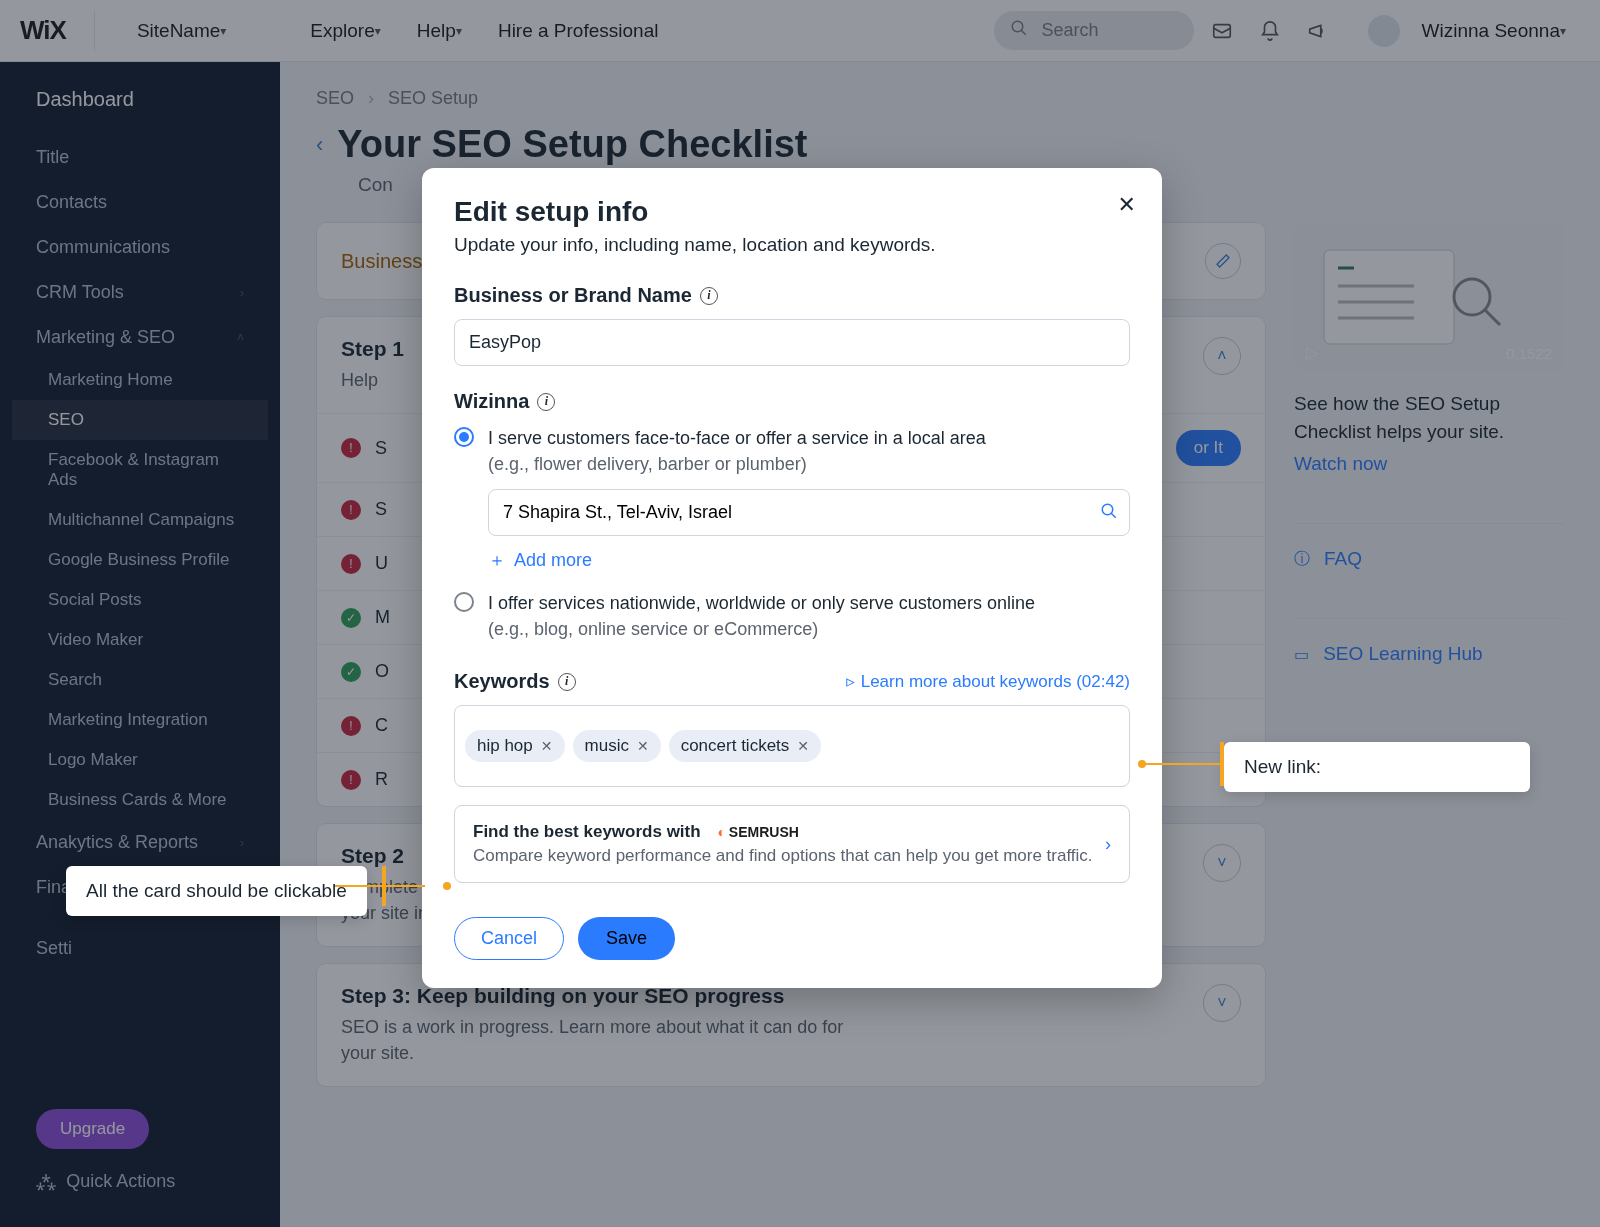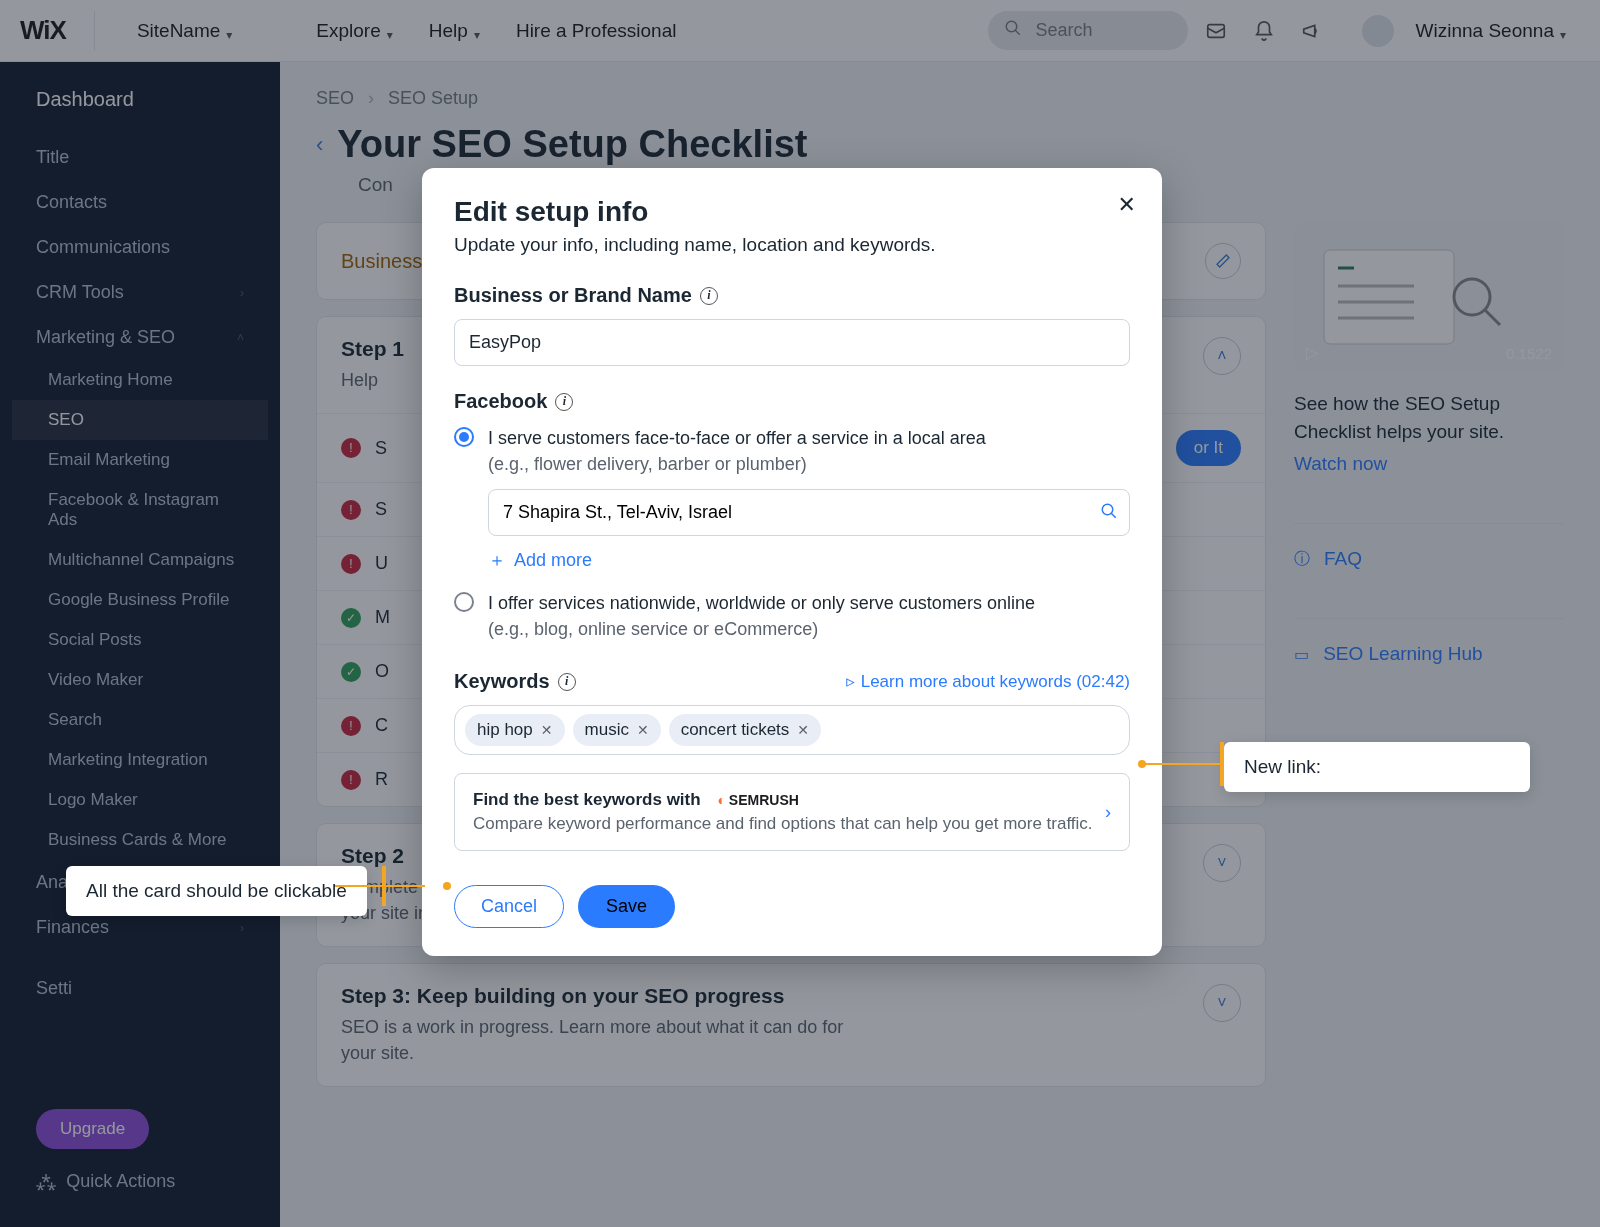--- a/index.html
+++ b/index.html
@@ -1,20 +1,20 @@
 <!DOCTYPE html>
 <html><head>
 <meta charset="utf-8">
 <style>
 *{box-sizing:border-box;margin:0;padding:0;font-family:Madefor,Helvetica Neue,Arial,sans-serif}
 body{width:1600px;height:1227px;background:#f0f2f5;overflow:hidden;position:relative}
 .topbar{height:62px;background:#fff;border-bottom:1px solid #e5e7ea;display:flex;align-items:center;padding:0 20px;gap:8px}
 .logo{font-weight:900;letter-spacing:-1px;font-size:26px;color:#1a1c1f}
 .vdiv{width:1px;height:40px;background:#e5e7ea;margin:0 20px}
-.topitem{display:flex;align-items:flex-end;gap:6px;font-size:19px;color:#1a1c1f;padding:6px 14px;cursor:pointer}
+.topitem{display:flex;align-items:center;gap:0;font-size:19px;color:#1a1c1f;padding:6px 14px;cursor:pointer}
 .chev{font-size:12px;color:#555}
 .spacer{flex:1}
 .search-pill{display:flex;align-items:center;gap:14px;background:#e5e8ed;border-radius:50px;padding:8px 16px;width:200px;color:#7a7e85;font-size:18px}
 .icon-btn{width:40px;height:40px;display:flex;align-items:center;justify-content:center;color:#555;cursor:pointer}
 .avatar{width:32px;height:32px;border-radius:50%;background:#dfe4eb}
 .username{font-size:19px;color:#1a1c1f}
 .shell{display:flex;height:calc(100% - 62px)}
 .sidebar{width:280px;background:#131c2f;color:#b6bfcf;padding:14px 12px;display:flex;flex-direction:column;font-size:18px}
 .sb-item{padding:12px 24px;display:flex;justify-content:space-between;align-items:center;cursor:pointer}
 .sb-item.top{color:#fff;font-size:20px}
@@ -69,21 +69,21 @@
 .radio.on::after{content:"";position:absolute;inset:3px;background:#2b7bff;border-radius:50%}
 .radio.off{border-color:#7c838e}
 .radio-txt{font-size:18px;color:#1b2732;line-height:1.45}
 .radio-sub{color:#5b636e}
 .loc-input{position:relative;margin:8px 0 0 34px}
 .loc-input input{width:100%;border:1px solid #cfd5de;border-radius:8px;padding:12px 40px 12px 14px;font-size:18px}
 .loc-search{position:absolute;right:12px;top:50%;transform:translateY(-50%);color:#2b7bff}
 .add-more{display:flex;align-items:center;gap:8px;color:#2b7bff;font-size:18px;margin:12px 0 0 34px;cursor:pointer}
 .kw-head{display:flex;justify-content:space-between;align-items:center;margin:28px 0 12px}
 .learn{color:#2b7bff;font-size:17px;display:flex;align-items:center;gap:6px;cursor:pointer}
-.tag-input{border:1px solid #cfd5de;border-radius:16px;padding:8px 10px;display:flex;gap:8px;flex-wrap:wrap}
+.tag-input{border:1px solid #cfd5de;border-radius:8px;padding:24px 10px;display:flex;gap:8px;flex-wrap:wrap}
 .tag{background:#e9eef6;border-radius:50px;padding:6px 12px;font-size:17px;color:#1b2732;display:flex;align-items:center;gap:8px}
 .tag-x{color:#5b636e;cursor:pointer;font-size:14px}
 .semrush-card{border:1px solid #cfd5de;border-radius:8px;padding:16px 18px;display:flex;align-items:center;justify-content:space-between;margin-top:18px;cursor:pointer}
 .sr-title{font-size:17px;font-weight:700;color:#1b2732;display:flex;align-items:center;gap:6px}
 .sr-logo{display:flex;align-items:center;gap:3px;font-size:14px;font-weight:800;color:#1a1c1f}
 .sr-flame{color:#ff6b2c}
 .sr-sub{font-size:17px;color:#5b636e;margin-top:4px}
 .sr-chev{color:#2b7bff;font-size:18px}
 .modal-foot{display:flex;gap:14px;margin-top:34px}
 .btn-sec{border:1px solid #2b7bff;background:#fff;color:#2b7bff;border-radius:50px;padding:10px 26px;font-size:18px;cursor:pointer}
@@ -162,21 +162,20 @@
     <div class="sb-item">
         <span>CRM Tools</span>
         <span class="chev">›</span>
       </div>
     <div class="sb-item">
         <span>Marketing &amp; SEO</span>
         <span class="chev">˄</span>
       </div>
     <div class="sb-sub">Marketing Home</div>
     <div class="sb-sub active">SEO</div>
-    <div class="sb-sub">Email Marketing</div>
     <div class="sb-sub">Facebook &amp; Instagram Ads</div>
     <div class="sb-sub">Multichannel Campaigns</div>
     <div class="sb-sub">Google Business Profile</div>
     <div class="sb-sub">Social Posts</div>
     <div class="sb-sub">Video Maker</div>
     <div class="sb-sub">Search</div>
     <div class="sb-sub">Marketing Integration</div>
     <div class="sb-sub">Logo Maker</div>
     <div class="sb-sub">Business Cards &amp; More</div>
     <div class="sb-item">
@@ -317,21 +316,21 @@
   <div class="modal-sub">Update your info, including name, location and keywords.</div>
   <span class="close-x">✕</span>
 
   <div class="field-lbl">
       <span>Business or Brand Name</span>
       <span class="info-ic">i</span>
     </div>
   <input class="text-input" value="EasyPop" style="">
 
   <div class="field-lbl">
-      <span>Facebook</span>
+      <span>Wizinna</span>
       <span class="info-ic">i</span>
     </div>
 
   <div class="radio-row">
     <span class="radio on"></span>
     <div class="radio-txt"><span>I serve customers face-to-face or offer a service in a local area</span><br><span class="radio-sub">(e.g., flower delivery, barber or plumber)</span></div>
   </div>
   <div class="loc-input">
     <input value="7 Shapira St., Tel-Aviv, Israel" style="">
     <span class="loc-search"><svg width="18" height="18" viewBox="0 0 24 24" fill="none" stroke="currentColor" stroke-width="2">

